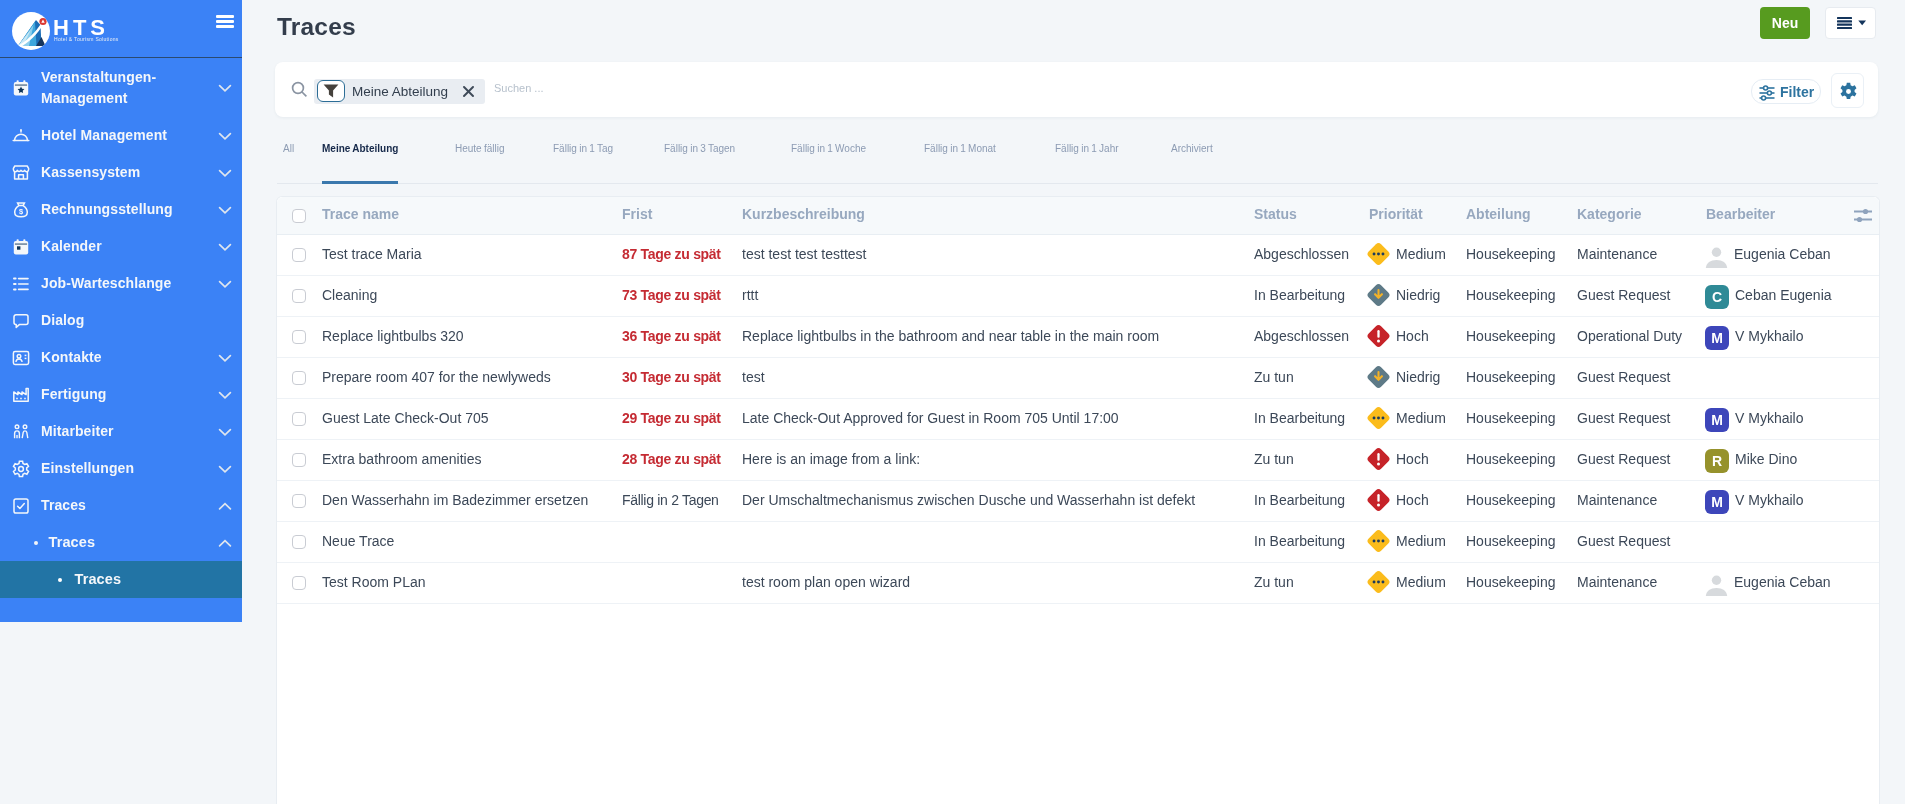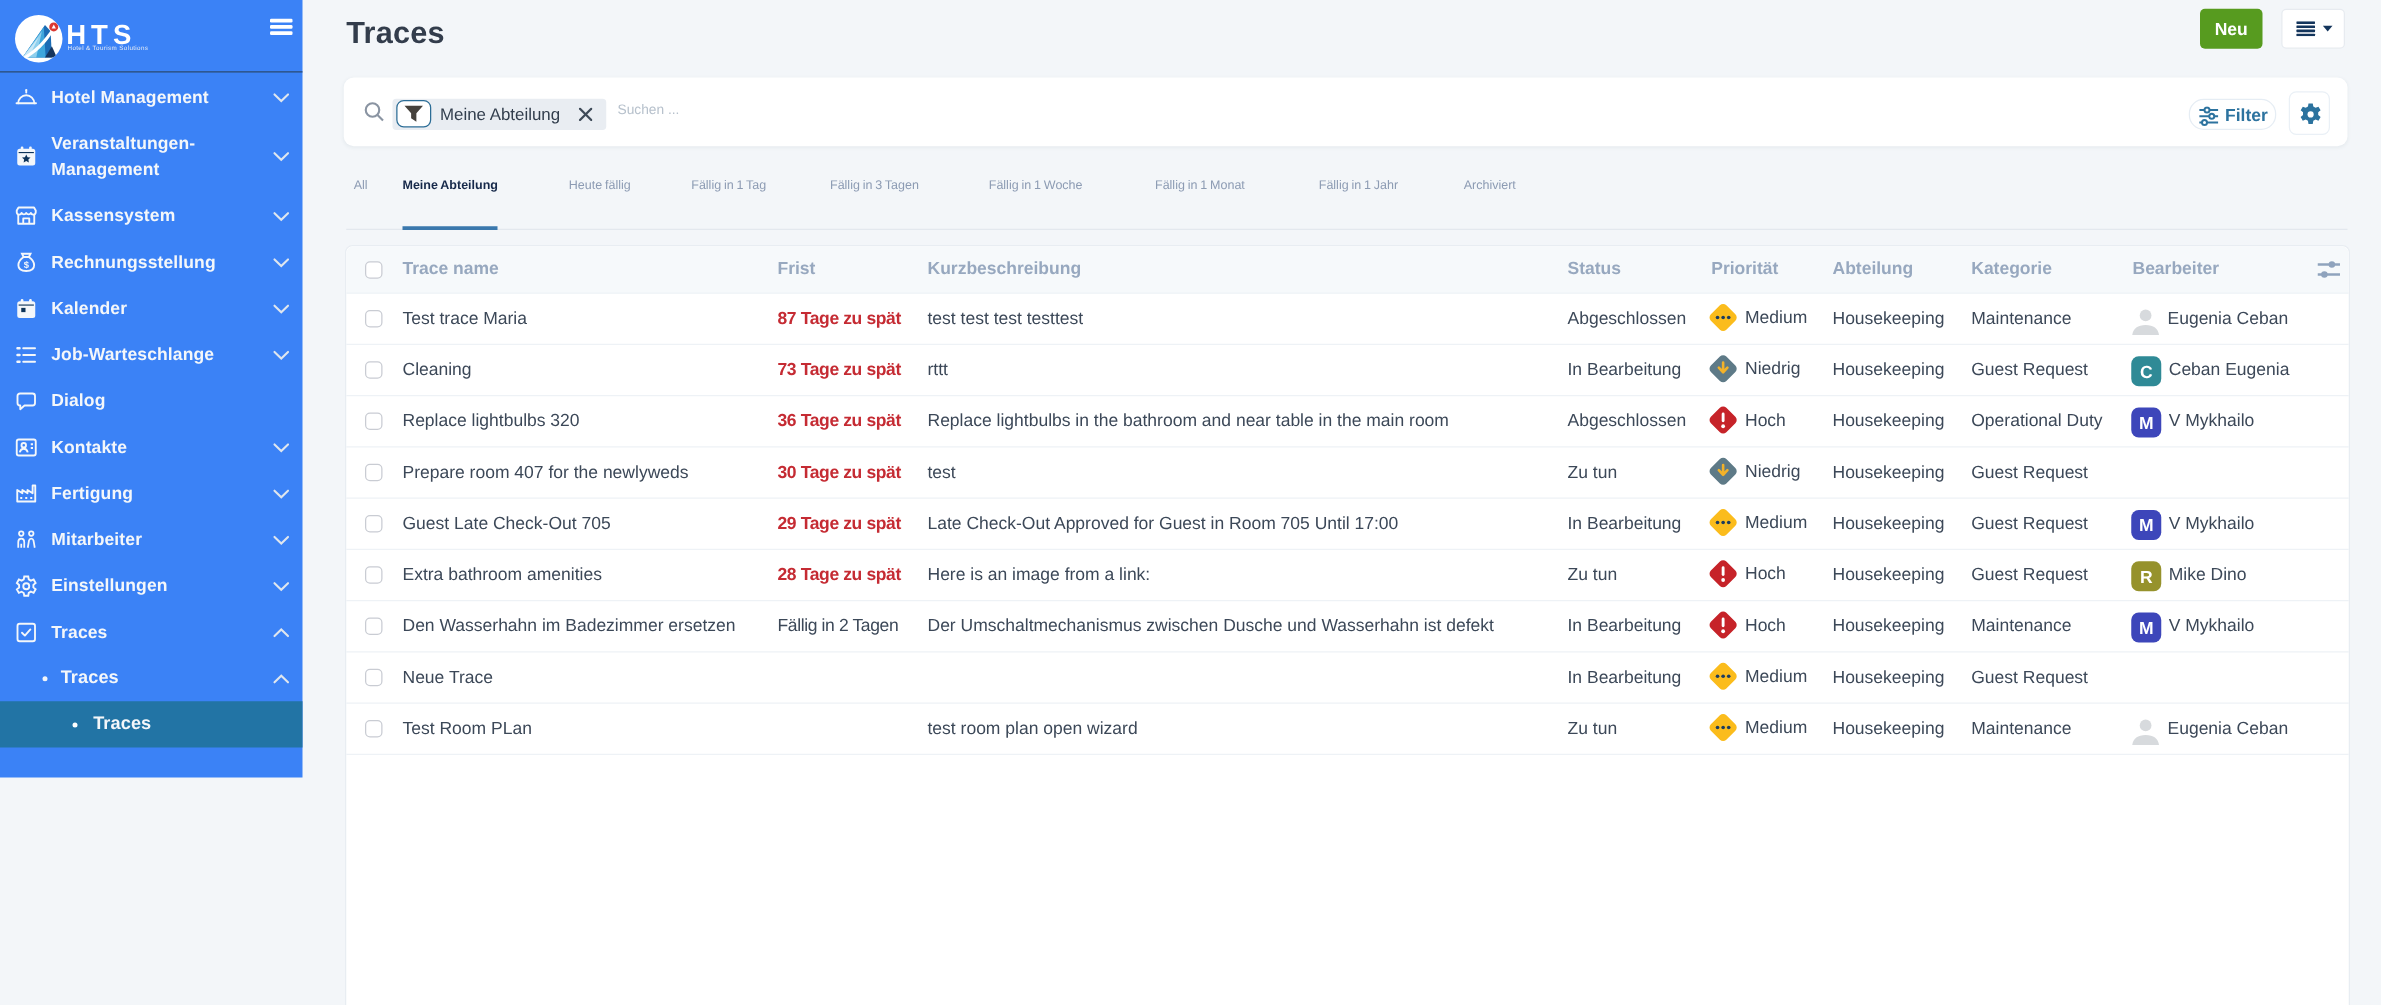--- a/index.html
+++ b/index.html
@@ -89,41 +89,41 @@
     </div>
     <div id="hts">HTS</div>
     <div id="hts-sub">Hotel &amp; Tourism Solutions</div>
     <div id="burger">
         <div></div>
         <div></div>
         <div></div>
       </div>
   </div>
   <div class="menu" id="menu">
-      <div class="mi">
-        <svg class="ico" viewBox="0 0 20 20" fill="none" stroke="#f4f7fa" stroke-width="1.5" stroke-linecap="round">
-          <path d="M3.6 14.6a6.4 6.4 0 0 1 12.8 0"></path>
-          <line x1="2.2" y1="14.6" x2="17.8" y2="14.6"></line>
-          <line x1="10" y1="6" x2="10" y2="4.6"></line>
-          <circle cx="10" cy="4" r="0.9" fill="#f4f7fa" stroke="none"></circle>
-        </svg>
-        <span class="lbl">Hotel Management</span>
-        <svg class="chev" viewBox="0 0 14 14" fill="none" stroke="#dfe6ee" stroke-width="1.7" stroke-linecap="round">
-          <path d="M1.6 4.6l5.4 5.2 5.4-5.2"></path>
-        </svg>
-      </div>
       <div class="mi two">
         <svg class="ico" viewBox="0 0 20 20">
           <rect x="2.8" y="4" width="14.4" height="13.4" rx="2" fill="#f4f7fa"></rect>
           <rect x="5.6" y="2.2" width="2.1" height="3" rx="0.9" fill="#f4f7fa"></rect>
           <rect x="12.3" y="2.2" width="2.1" height="3" rx="0.9" fill="#f4f7fa"></rect>
           <rect x="3.9" y="6.6" width="12.2" height="0.9" fill="#0e3459"></rect>
           <path d="M10 8.6l1.05 2.1 2.35.33-1.7 1.63.4 2.32L10 13.88l-2.1 1.1.4-2.32-1.7-1.63 2.35-.33z" fill="#0e3459"></path>
         </svg>
         <span class="lbl">Veranstaltungen-Management</span>
+        <svg class="chev" viewBox="0 0 14 14" fill="none" stroke="#dfe6ee" stroke-width="1.7" stroke-linecap="round">
+          <path d="M1.6 4.6l5.4 5.2 5.4-5.2"></path>
+        </svg>
+      </div>
+      <div class="mi">
+        <svg class="ico" viewBox="0 0 20 20" fill="none" stroke="#f4f7fa" stroke-width="1.5" stroke-linecap="round">
+          <path d="M3.6 14.6a6.4 6.4 0 0 1 12.8 0"></path>
+          <line x1="2.2" y1="14.6" x2="17.8" y2="14.6"></line>
+          <line x1="10" y1="6" x2="10" y2="4.6"></line>
+          <circle cx="10" cy="4" r="0.9" fill="#f4f7fa" stroke="none"></circle>
+        </svg>
+        <span class="lbl">Hotel Management</span>
         <svg class="chev" viewBox="0 0 14 14" fill="none" stroke="#dfe6ee" stroke-width="1.7" stroke-linecap="round">
           <path d="M1.6 4.6l5.4 5.2 5.4-5.2"></path>
         </svg>
       </div>
       <div class="mi">
         <svg class="ico" viewBox="0 0 20 20" fill="none" stroke="#f4f7fa" stroke-width="1.5" stroke-linejoin="round">
           <path d="M3.6 8.2V16h12.8V8.2"></path>
           <path d="M2.4 5.4L3.8 3h12.4l1.4 2.4v1.4a2 2 0 0 1-3.9.5 2 2 0 0 1-3.7 0 2 2 0 0 1-3.7 0 2 2 0 0 1-3.9-.5z"></path>
           <path d="M7.6 16v-4.3h4.8V16"></path>
         </svg>

